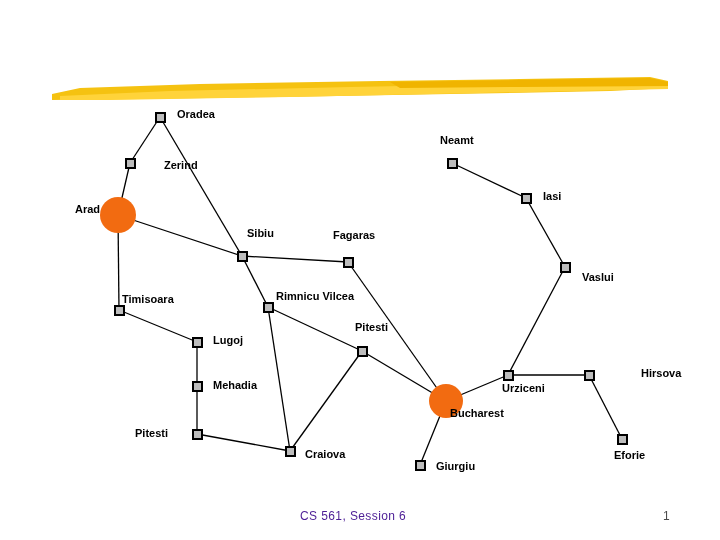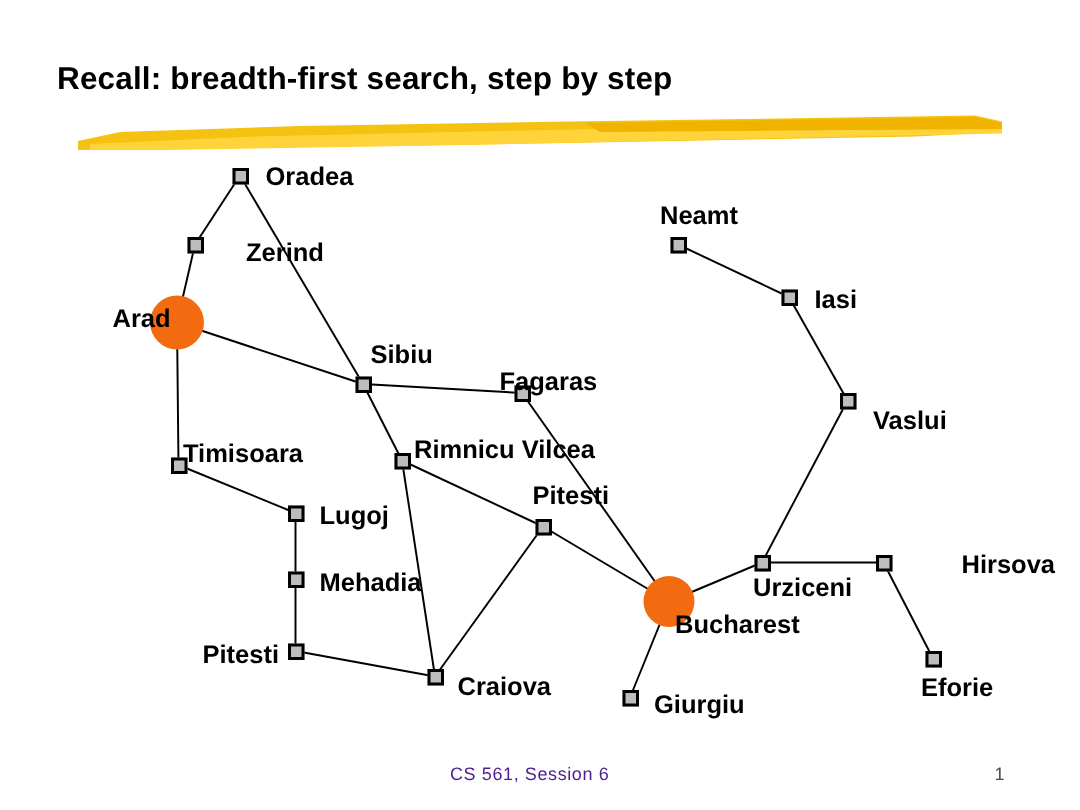--- a/index.html
+++ b/index.html
@@ -59,21 +59,21 @@
   }
   .city-goal {
     position: absolute;
     border-radius: 50%;
     background: #f26b11;
     box-sizing: border-box;
   }
   .city-label {
     position: absolute;
     font-family: "Liberation Sans", sans-serif;
-    font-size: 17px;
+    font-size: 11px;
     font-weight: bold;
     color: #000000;
     white-space: nowrap;
     line-height: 1;
   }
   #footer-left {
     position: absolute;
     left: 300px;
     top: 509px;
     font-family: "Liberation Sans", sans-serif;
@@ -90,21 +90,20 @@
     font-size: 12px;
     color: #4a4a4a;
     white-space: nowrap;
   }
 </style>
 </head>
 <body>
 
 <div id="slide">
 
-  <div id="slide-title">Recall: breadth-first search, step by step</div>
 
   <svg id="title-rule" viewBox="0 0 620 26">
     <polygon points="2,18 30,12 150,8 330,5 470,3 600,1 618,5 618,12 560,15 400,18 230,21 90,23 2,24" fill="#f5c211"></polygon>
     <polygon points="10,20 120,15 300,11 460,8 600,6 618,9 618,13 430,17 240,21 60,24 10,24" fill="#ffd33a"></polygon>
     <polygon points="340,6 470,4 600,2 618,6 618,10 470,11 350,12" fill="#f0b400"></polygon>
   </svg>
 
   <div id="map-area">
     <svg id="map-svg" width="720" height="380">
         <line x1="160" y1="12" x2="130" y2="58" stroke="#000000" stroke-width="1.3"></line>
@@ -145,21 +144,21 @@
       <div class="city-label" style="left: 213px; top: 275px;">Mehadia</div>
       <div class="city-node" style="left: 192px; top: 324px; background: rgb(189, 189, 189); border-color: rgb(0, 0, 0);"></div>
       <div class="city-label" style="left: 135px; top: 323px;">Pitesti</div>
       <div class="city-node" style="left: 285px; top: 341px; background: rgb(189, 189, 189); border-color: rgb(0, 0, 0);"></div>
       <div class="city-label" style="left: 305px; top: 344px;">Craiova</div>
       <div class="city-node" style="left: 237px; top: 146px; background: rgb(189, 189, 189); border-color: rgb(0, 0, 0);"></div>
       <div class="city-label" style="left: 247px; top: 123px;">Sibiu</div>
       <div class="city-node" style="left: 263px; top: 197px; background: rgb(189, 189, 189); border-color: rgb(0, 0, 0);"></div>
       <div class="city-label" style="left: 276px; top: 186px;">Rimnicu Vilcea</div>
       <div class="city-node" style="left: 343px; top: 152px; background: rgb(189, 189, 189); border-color: rgb(0, 0, 0);"></div>
-      <div class="city-label" style="left: 333px; top: 141px;">Fagaras</div>
+      <div class="city-label" style="left: 333px; top: 125px;">Fagaras</div>
       <div class="city-node" style="left: 357px; top: 241px; background: rgb(189, 189, 189); border-color: rgb(0, 0, 0);"></div>
       <div class="city-label" style="left: 355px; top: 217px;">Pitesti</div>
       <div class="city-goal" style="left: 429px; top: 279px; width: 34px; height: 34px; background: rgb(242, 107, 17);"></div>
       <div class="city-label" style="left: 450px; top: 303px;">Bucharest</div>
       <div class="city-node" style="left: 415px; top: 355px; background: rgb(189, 189, 189); border-color: rgb(0, 0, 0);"></div>
       <div class="city-label" style="left: 436px; top: 356px;">Giurgiu</div>
       <div class="city-node" style="left: 503px; top: 265px; background: rgb(189, 189, 189); border-color: rgb(0, 0, 0);"></div>
       <div class="city-label" style="left: 502px; top: 278px;">Urziceni</div>
       <div class="city-node" style="left: 584px; top: 265px; background: rgb(189, 189, 189); border-color: rgb(0, 0, 0);"></div>
       <div class="city-label" style="left: 606px; top: 263px; padding-left: 35px;">Hirsova</div>

